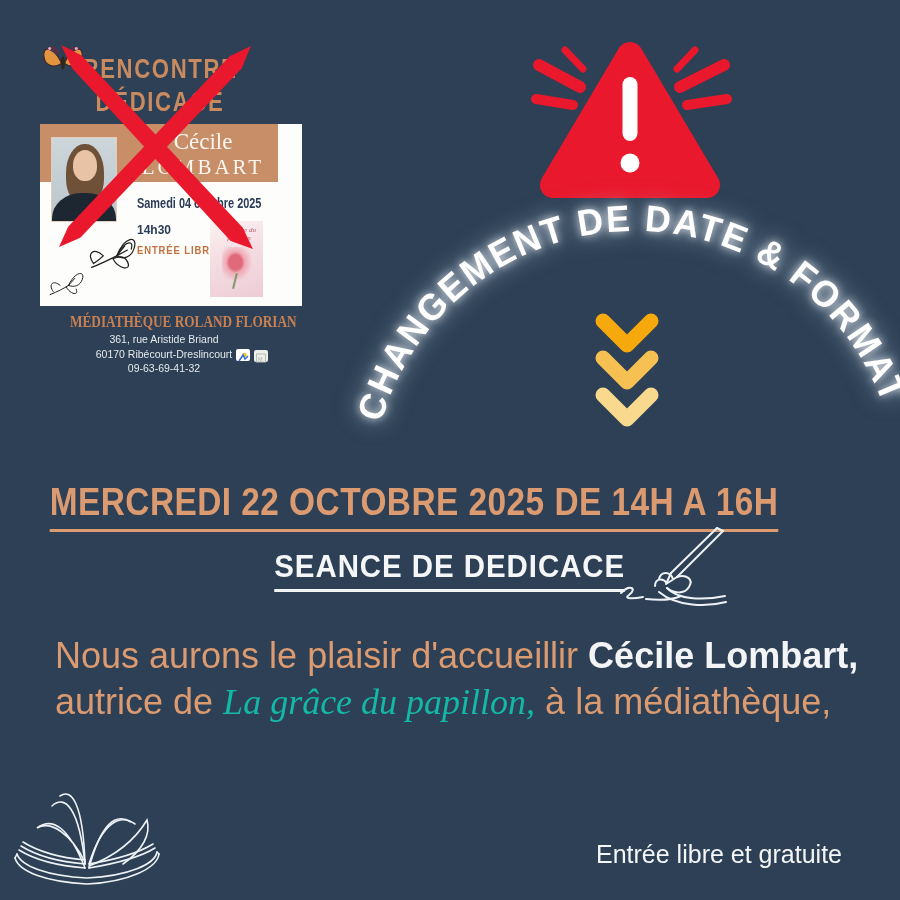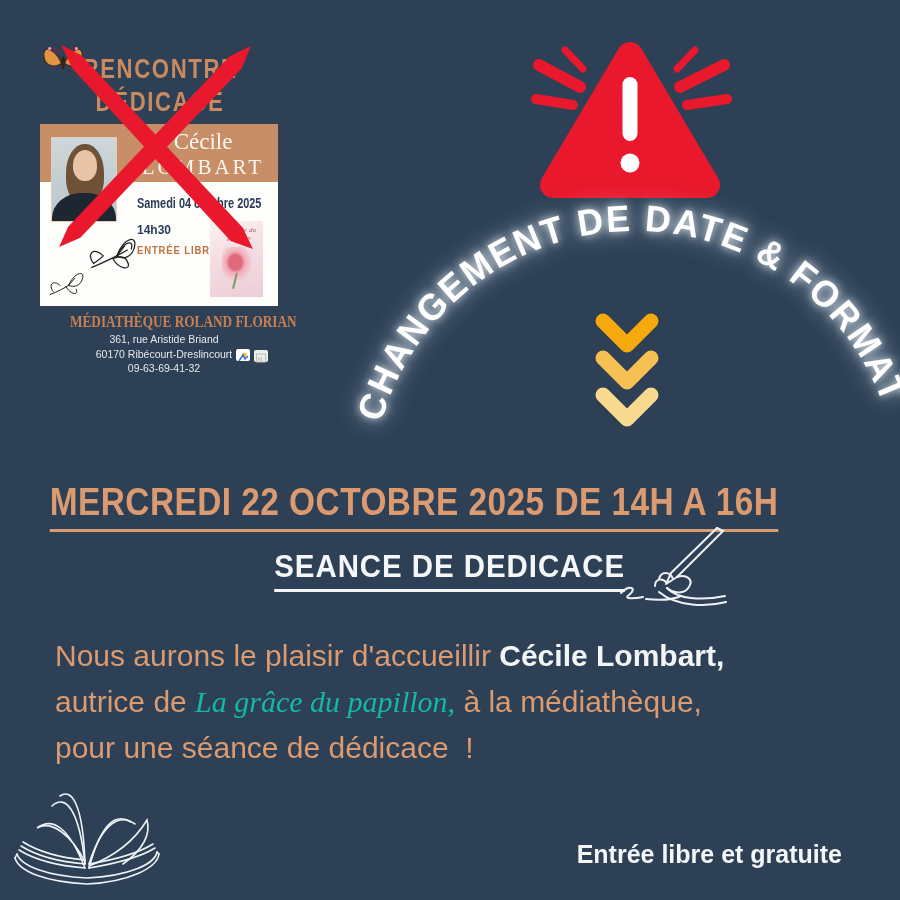--- a/index.html
+++ b/index.html
@@ -10,21 +10,21 @@
   html,body{margin:0;padding:0;}
   body{font-family:"Liberation Sans",sans-serif;}
   .stage{position:relative;width:900px;height:900px;background:var(--background,#2d4055);overflow:hidden;}
 
   
   .mini-poster{position:absolute;left:38px;top:38px;width:244px;height:332px;}
   .mp-butterfly{position:absolute;left:2px;top:2px;width:46px;height:40px;z-index:3;}
   .mp-title{position:absolute;left:0;top:15px;width:244px;text-align:center;color:var(--salmon-light,#ca8a60);
     font-weight:bold;font-size:27px;line-height:33px;letter-spacing:2px;}
   .mp-title .tl{transform:scaleX(.82);transform-origin:50% 0;}
-  .card{position:absolute;left:2px;top:86px;width:238px;height:182px;background:#fdfdfc;z-index:1;}
+  .card{position:absolute;left:2px;top:86px;width:262px;height:182px;background:#fdfdfc;z-index:1;}
   .card-header{position:absolute;left:0;top:0;width:238px;height:58px;background:var(--card-header,#c88e68);}
   .card-name{position:absolute;left:90px;top:5px;width:146px;text-align:center;color:#fbf6f0;
     font-family:"Liberation Serif",serif;}
   .cn1{font-size:23px;line-height:26px;}
   .cn2{font-size:21px;line-height:24px;letter-spacing:3px;}
   .photo{position:absolute;left:11px;top:13px;width:66px;height:85px;background:linear-gradient(#cdd6da,#b9c6cd);
     overflow:hidden;border:1px solid #e5cdb9;box-sizing:border-box;}
   .ph-hair{position:absolute;left:14px;top:6px;width:38px;height:60px;background:#6f5138;border-radius:48% 48% 42% 42%;}
   .ph-face{position:absolute;left:21px;top:12px;width:24px;height:31px;background:#e9c3a6;border-radius:50% 50% 46% 46%;}
   .ph-jacket{position:absolute;left:0;bottom:0;width:100%;height:28px;background:#1c2732;border-radius:45% 45% 0 0/90% 90% 0 0;}
@@ -72,29 +72,29 @@
   .new-date-wrap{position:absolute;left:0;top:481px;width:900px;}
   .new-date{display:inline-block;font-weight:bold;font-size:38px;letter-spacing:.5px;color:var(--salmon,#db9a6f);
     border-bottom:3px solid var(--salmon,#db9a6f);padding-bottom:5px;transform:scaleX(.88);transform-origin:50% 0;white-space:nowrap;}
   .seance-wrap{position:absolute;left:0;top:549px;width:900px;text-align:center;}
   .seance{display:inline-block;font-weight:bold;font-size:31px;letter-spacing:1px;color:var(--white,#f4f6f8);
     border-bottom:3px solid #f2f4f6;padding-bottom:4px;transform:scaleX(.95);transform-origin:50% 0;white-space:nowrap;}
   .hand{position:absolute;left:615px;top:527px;width:112px;height:82px;}
   .hand path,.hand line{stroke:#eef2f6;stroke-width:2;fill:none;stroke-linecap:round;stroke-linejoin:round;}
 
   
-  .para{position:absolute;left:55px;top:633px;width:810px;font-size:30px;line-height:46px;color:var(--salmon,#db9a6f);}
+  .para{position:absolute;left:55px;top:633px;width:810px;font-size:36px;line-height:46px;color:var(--salmon,#db9a6f);}
   .para .wh{color:#f2f4f6;font-weight:bold;}
   .para .it{color:#14b8a6;font-family:"Liberation Serif",serif;font-style:italic;}
   .para .pre{white-space:pre;}
 
   
   .book{position:absolute;left:5px;top:768px;width:165px;height:128px;}
   .book path{stroke:#eef2f6;stroke-width:1.6;fill:none;stroke-linecap:round;}
-  .footer-note{position:absolute;right:58px;top:840px;font-weight:bold;font-size:25px;color:var(--white,#f4f6f8);}
+  .footer-note{position:absolute;right:58px;top:840px;font-weight:normal;font-size:25px;color:var(--white,#f4f6f8);}
 
   .sketch path{stroke:#23211f;stroke-width:1.3;fill:none;stroke-linecap:round;}
 </style>
 </head>
 <body>
 
 <div class="stage">
 
   <section class="mini-poster">
     <svg class="mp-butterfly" viewBox="0 0 48 42">
@@ -219,21 +219,20 @@
     <path d="M52,56 C47,50 40,52 40,59"></path>
     <path d="M52,61 C62,72 86,74 110,69"></path>
     <path d="M44,65 C62,80 92,80 111,75"></path>
     <path d="M6,66 C14,57 23,61 14,68 C8,72 18,72 28,70"></path>
     <path d="M31,72 C48,74 59,72 66,69"></path>
   </svg>
 
   <div class="para">
     <div><span>Nous aurons le plaisir d'accueillir </span><span class="wh">Cécile Lombart,</span></div>
     <div><span>autrice de </span><span class="it">La grâce du papillon,</span><span> à la médiathèque,</span></div>
-    <div><span class="pre">pour une séance de dédicace  !</span></div>
   </div>
 
   <svg class="book" viewBox="0 0 165 128">
     <path d="M12,86 C16,98 42,108 82,110 C124,108 150,96 152,84"></path>
     <path d="M10,90 C14,104 42,114 82,116 C124,114 152,100 154,86"></path>
     <path d="M12,86 L10,90 M152,84 L154,86"></path>
     <path d="M14,82 C30,92 55,98 80,100"></path>
     <path d="M16,78 C32,88 56,94 80,96"></path>
     <path d="M18,74 C34,84 58,90 80,92"></path>
     <path d="M150,80 C134,90 108,96 84,100"></path>

